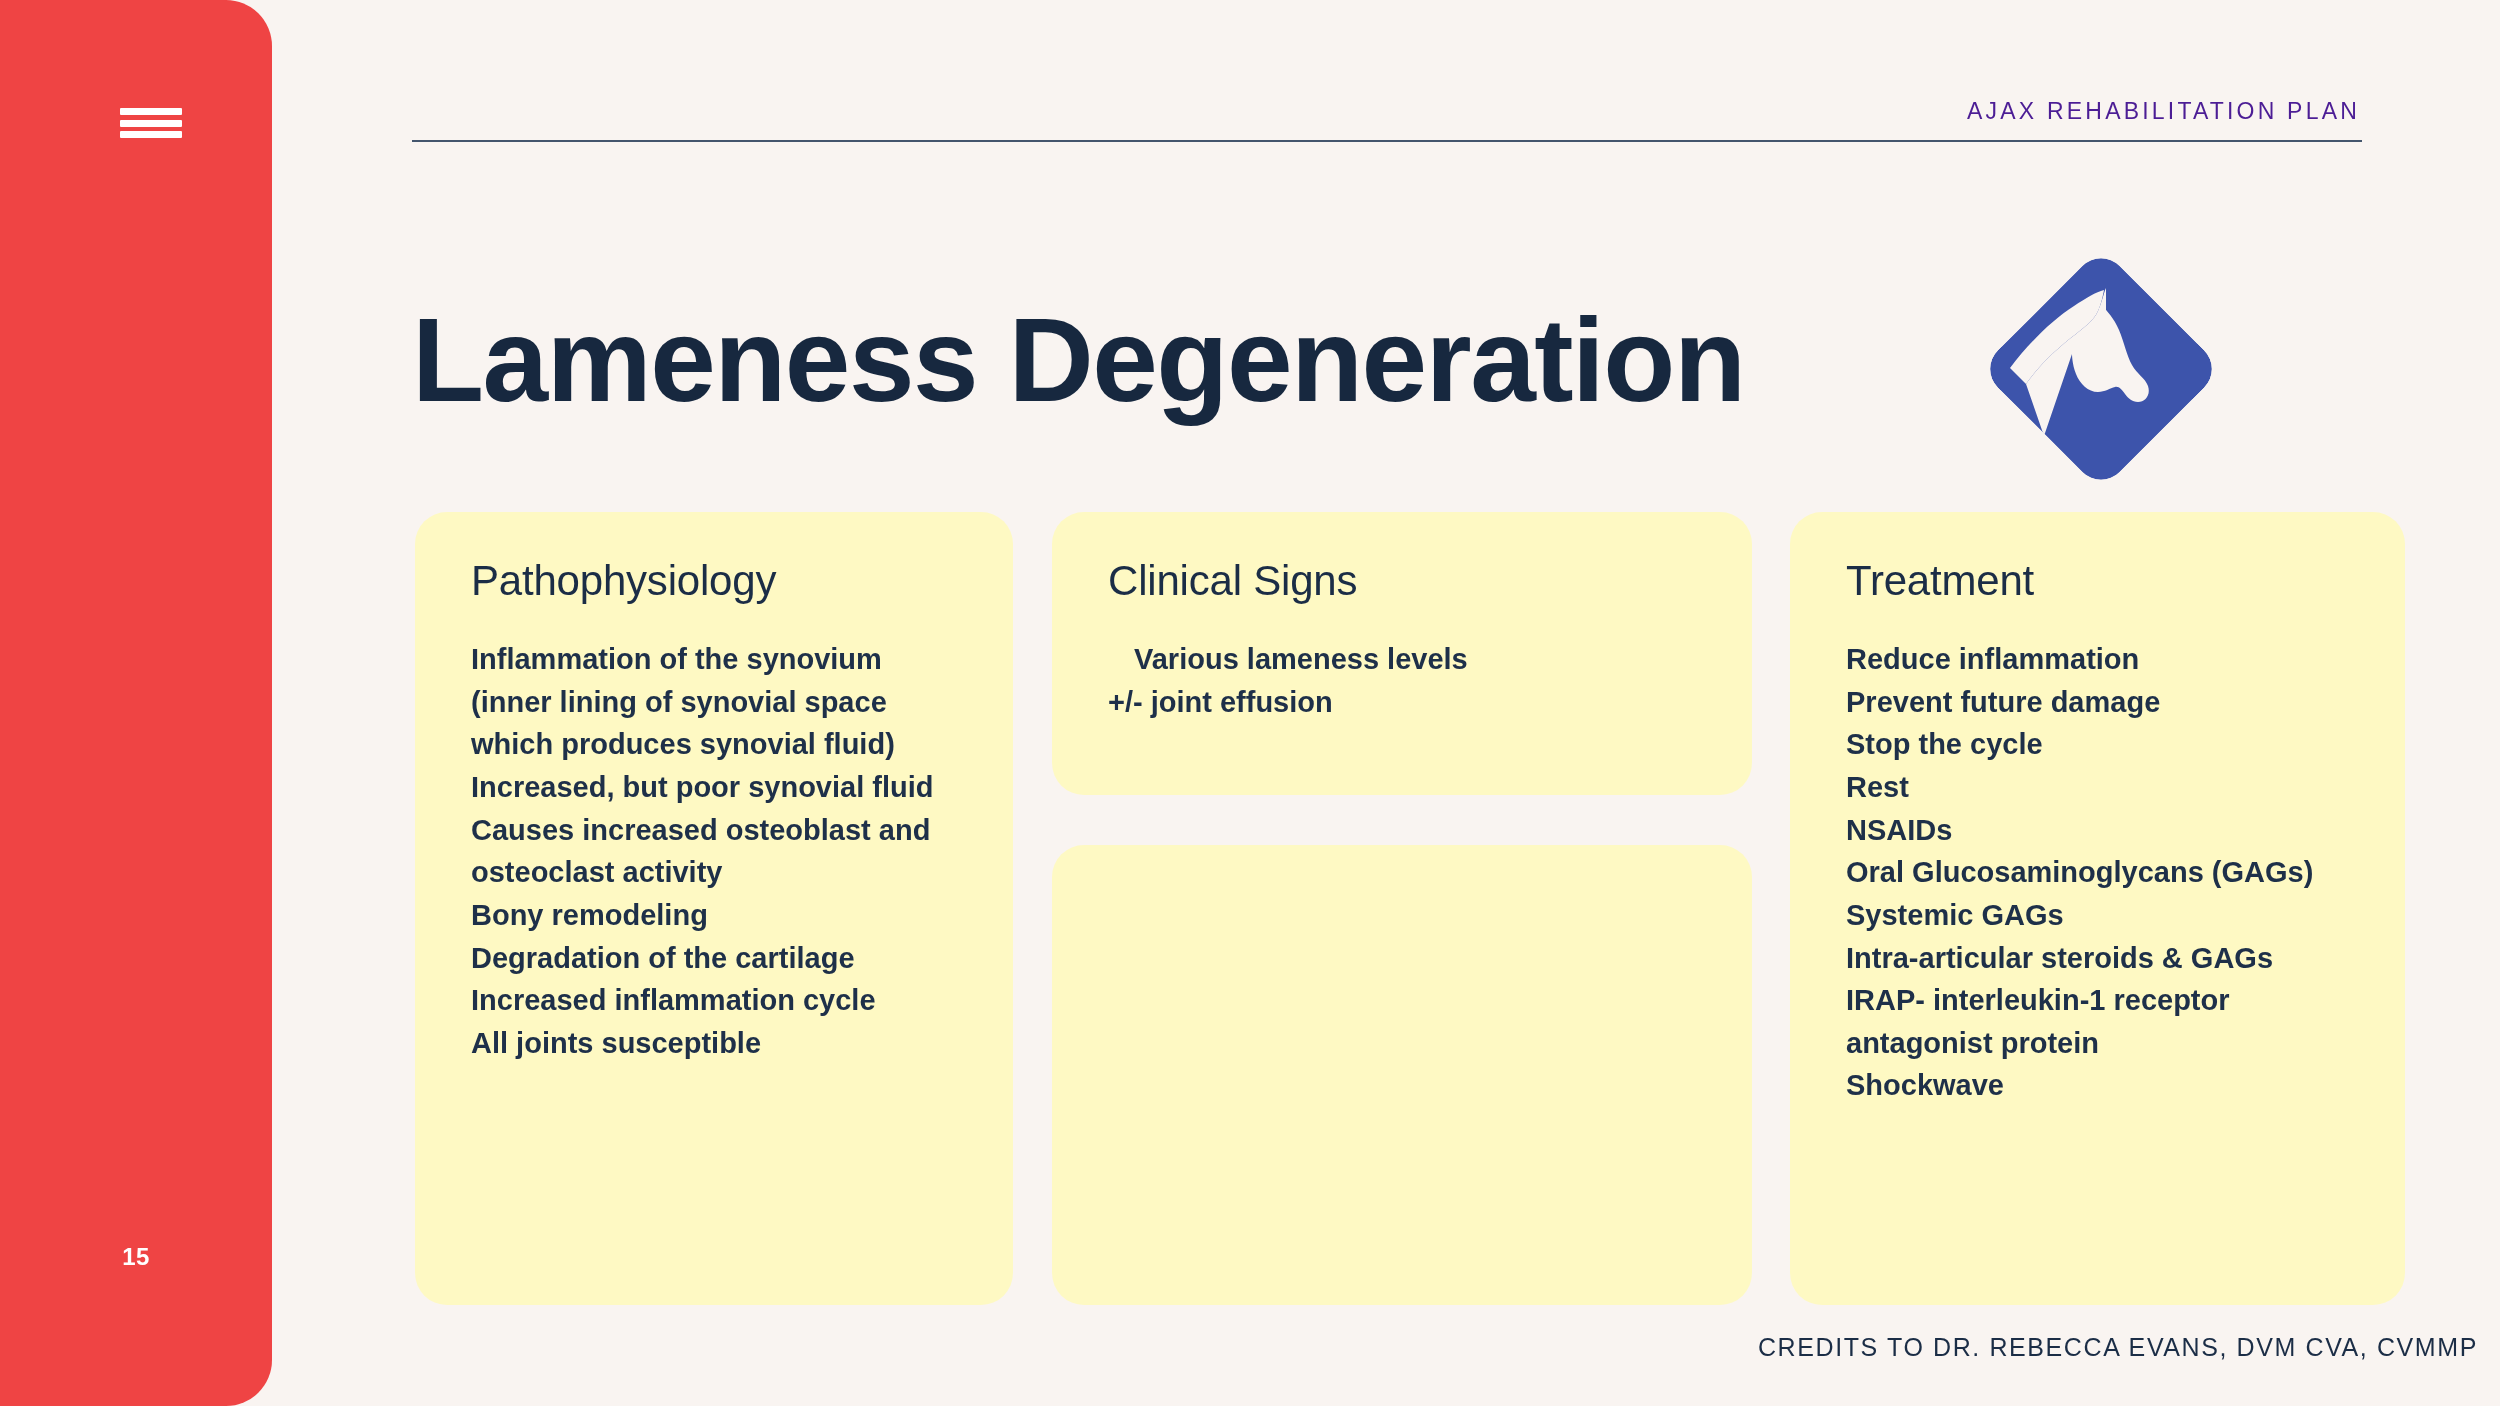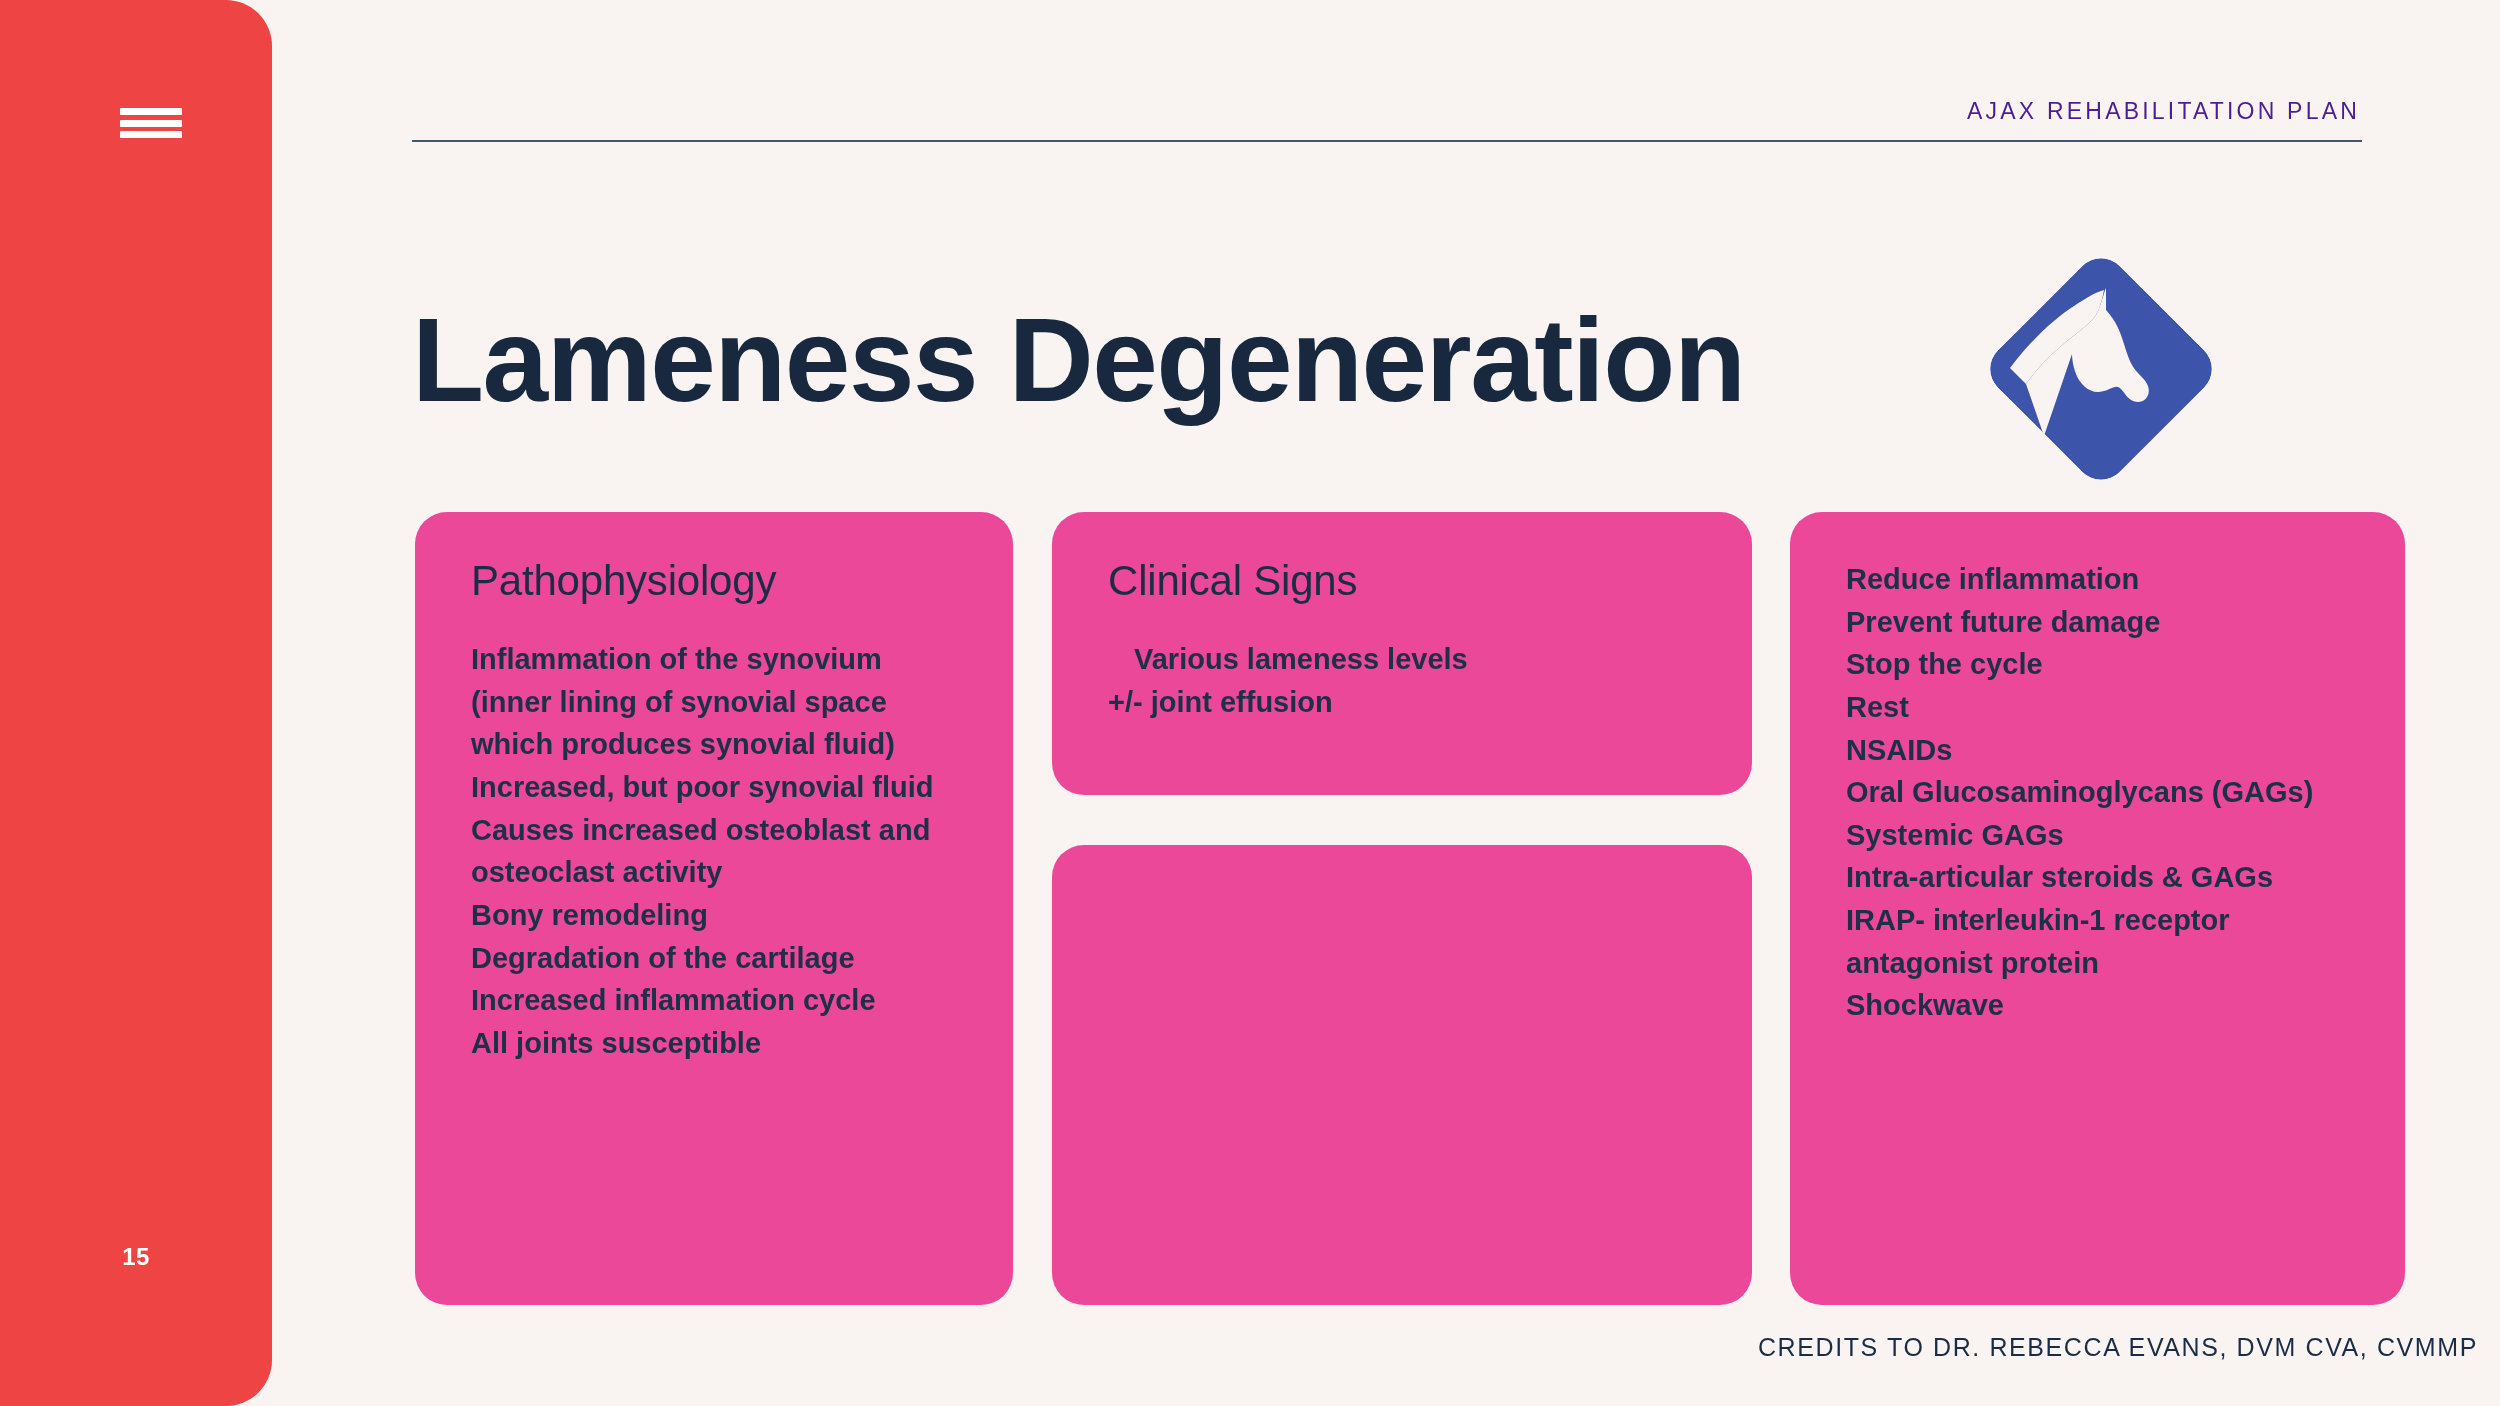--- a/index.html
+++ b/index.html
@@ -114,21 +114,21 @@
   .cards {
     position: absolute;
     left: 415px;
     top: 512px;
     width: 1990px;
     height: 793px;
   }
 
   .card {
     position: absolute;
-    background: #ec4899;
+    background: #fef9c3;
     border-radius: 32px;
     padding: 46px 54px 25px 56px;
   }
 
   .card-col-1 { left: 0px;    width: 598px; top: 0px;   height: 793px; }
   .card-col-2a { left: 637px; width: 700px; top: 0px;   height: 283px; }
   .card-col-2b { left: 637px; width: 700px; top: 333px; height: 460px; }
   .card-col-3 { left: 1375px; width: 615px; top: 0px;   height: 793px; }
 
   .card-title {
@@ -240,20 +240,21 @@
       <div class="card-body">
         <p class="indent">Various lameness levels</p>
         <p>+/- joint effusion</p>
       </div>
     </div>
 
     <div class="card card-col-2b">
     </div>
 
     <div class="card card-col-3">
+      <div class="card-title">Treatment</div>
       <div class="card-body">
         <p>Reduce inflammation</p>
         <p>Prevent future damage</p>
         <p>Stop the cycle</p>
         <p>Rest</p>
         <p>NSAIDs</p>
         <p>Oral Glucosaminoglycans (GAGs)</p>
         <p>Systemic GAGs</p>
         <p>Intra-articular steroids &amp; GAGs</p>
         <p>IRAP- interleukin-1 receptor antagonist protein</p>

